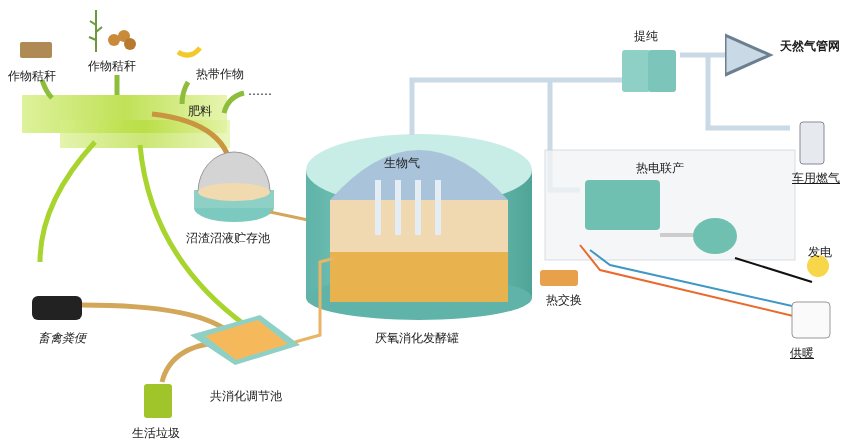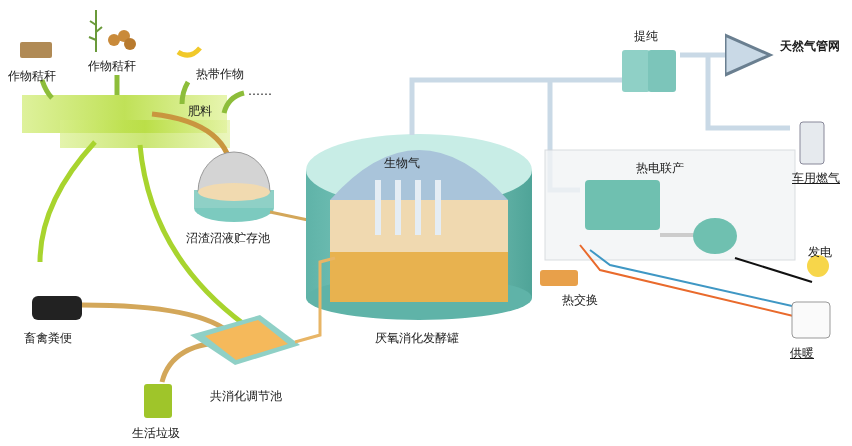--- a/index.html
+++ b/index.html
@@ -121,22 +121,22 @@
 </svg>
 
 <span class="lbl" style="left:8px;top:68px;">作物秸秆</span>
 <span class="lbl" style="left:88px;top:58px;">作物秸秆</span>
 <span class="lbl" style="left:172px;top:66px;margin-left:24px;">热带作物</span>
 <span class="lbl" style="left:248px;top:84px;">……</span>
 <span class="lbl" style="left:188px;top:103px;">肥料</span>
 <span class="lbl" style="left:186px;top:230px;">沼渣沼液贮存池</span>
 <span class="lbl" style="left:384px;top:155px;">生物气</span>
 <span class="lbl" style="left:375px;top:330px;">厌氧消化发酵罐</span>
-<span class="lbl" style="left:24px;top:330px;">畜禽粪便</span>
+<span class="lbl" style="left:38px;top:330px;font-style:italic;">畜禽粪便</span>
 <span class="lbl" style="left:210px;top:388px;">共消化调节池</span>
 <span class="lbl" style="left:132px;top:425px;">生活垃圾</span>
 <span class="lbl" style="left:634px;top:28px;">提纯</span>
 <span class="lbl" style="left:780px;top:38px;font-weight:bold;">天然气管网</span>
 <span class="lbl" style="left:792px;top:170px;text-decoration:underline;">车用燃气</span>
 <span class="lbl" style="left:636px;top:160px;">热电联产</span>
-<span class="lbl" style="left:546px;top:292px;margin-left:16px;">热交换</span>
+<span class="lbl" style="left:546px;top:292px;">热交换</span>
 <span class="lbl" style="left:808px;top:244px;">发电</span>
 <span class="lbl" style="left:790px;top:345px;text-decoration:underline;">供暖</span>
 
 </body></html>

